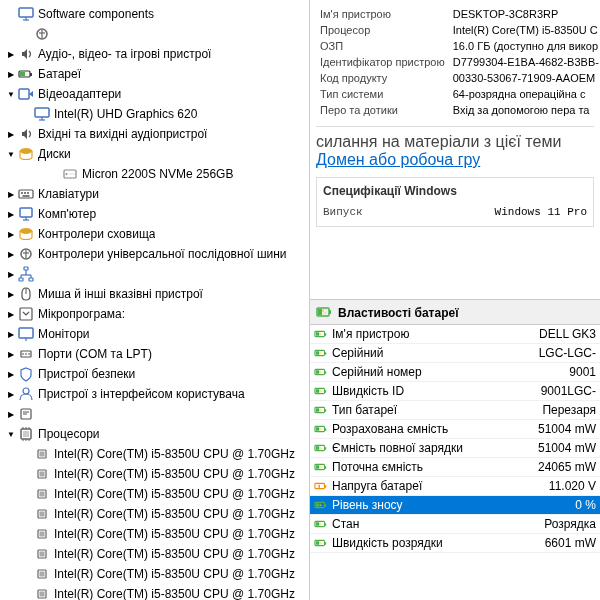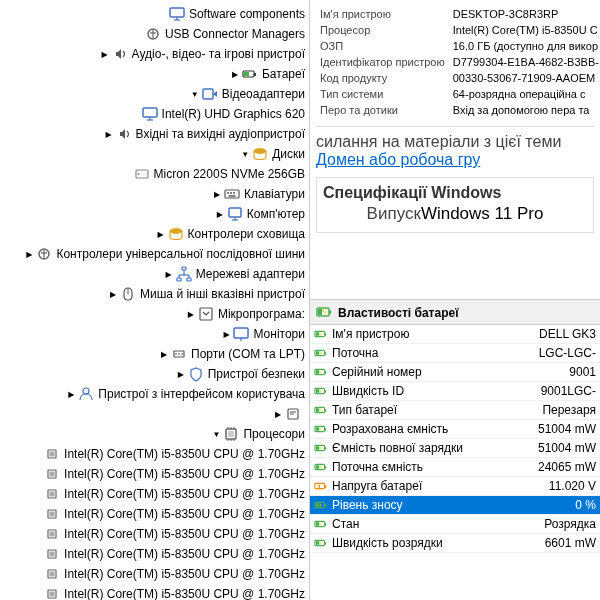--- a/index.html
+++ b/index.html
@@ -25,21 +25,20 @@
       padding: 4px 0;
     }
 
     .tree-item {
       display: flex;
       align-items: center;
       padding: 2px 4px;
       cursor: pointer;
       white-space: nowrap;
       color: #000;
-      justify-content: flex-end;
     }
 
     .tree-icon {
       width: 16px;
       height: 16px;
       margin-right: 4px;
       flex-shrink: 0;
       display: flex;
       align-items: center;
       justify-content: center;
@@ -52,21 +51,21 @@
       flex-shrink: 0;
       display: flex;
       align-items: center;
       justify-content: center;
       font-size: 8px;
       color: #000;
     }
 
     .indent-1 { padding-left: 6px; }
     .indent-2 { padding-left: 22px; }
-    .indent-3 { padding-left: 36px; }
+    .indent-3 { padding-left: 50px; }
 
     .item-label {
       font-size: 12px;
       overflow: hidden;
       text-overflow: ellipsis;
     }
 
     
     .right-top {
       grid-row: 1;
@@ -112,29 +111,31 @@
       text-decoration: underline;
       cursor: pointer;
     }
 
     .windows-section {
       margin-top: 8px;
       border: 1px solid #ddd;
       padding: 6px;
     }
     .windows-section-title {
-      font-size: 16px;
+      font-size: 12px;
       font-weight: bold;
       color: #333;
+      margin-bottom: 6px;
     }
     .windows-info-row {
       display: flex;
-      justify-content: center;
+      justify-content: space-between;
       padding: 2px 0;
-      font-size: 17px;
+      font-size: 11px;
+      font-family: Liberation Mono, monospace;
     }
     .windows-info-label { color: #444; }
     .windows-info-value { color: #000; }
 
     
     .right-bottom {
       grid-row: 2;
       grid-column: 2;
       background: #fff;
       overflow: hidden;
@@ -196,21 +197,20 @@
       </div>
       <div class="tree-item indent-2">
         <span class="expand-arrow">&nbsp;</span>
         <span class="tree-icon">
           <svg width="16" height="16" viewBox="0 0 16 16">
             <circle cx="8" cy="8" r="5" fill="none" stroke="#666" stroke-width="1.5"></circle>
             <line x1="8" y1="4" x2="8" y2="12" stroke="#666" stroke-width="1.2"></line>
             <line x1="5" y1="7" x2="11" y2="7" stroke="#666" stroke-width="1.2"></line>
           </svg>
         </span>
-        <span class="item-label">USB Connector Managers</span>
       </div>
       <div class="tree-item indent-1">
         <span class="expand-arrow">▶</span>
         <span class="tree-icon">
           <svg width="16" height="16" viewBox="0 0 16 16">
             <path d="M4 6h2l3-3v10l-3-3H4V6z" fill="#555"></path>
             <path d="M11 5 Q14 8 11 11" fill="none" stroke="#555" stroke-width="1.2"></path>
           </svg>
         </span>
         <span class="item-label">Аудіо-, відео- та ігрові пристрої</span>
@@ -329,21 +329,20 @@
           <svg width="16" height="16" viewBox="0 0 16 16">
             <rect x="6" y="1" width="4" height="3" rx="0.5" fill="none" stroke="#4472c4" stroke-width="1.2"></rect>
             <rect x="1" y="12" width="4" height="3" rx="0.5" fill="none" stroke="#4472c4" stroke-width="1.2"></rect>
             <rect x="11" y="12" width="4" height="3" rx="0.5" fill="none" stroke="#4472c4" stroke-width="1.2"></rect>
             <line x1="8" y1="4" x2="8" y2="9" stroke="#4472c4" stroke-width="1.2"></line>
             <line x1="3" y1="9" x2="13" y2="9" stroke="#4472c4" stroke-width="1.2"></line>
             <line x1="3" y1="9" x2="3" y2="12" stroke="#4472c4" stroke-width="1.2"></line>
             <line x1="13" y1="9" x2="13" y2="12" stroke="#4472c4" stroke-width="1.2"></line>
           </svg>
         </span>
-        <span class="item-label">Мережеві адаптери</span>
       </div>
       <div class="tree-item indent-1">
         <span class="expand-arrow">▶</span>
         <span class="tree-icon">
           <svg width="16" height="16" viewBox="0 0 16 16">
             <path d="M8 2 C5 2 4 4 4 7 L4 10 C4 13 6 14 8 14 C10 14 12 13 12 10 L12 7 C12 4 11 2 8 2Z" fill="none" stroke="#555" stroke-width="1.2"></path>
             <line x1="8" y1="2" x2="8" y2="8" stroke="#555" stroke-width="1"></line>
           </svg>
         </span>
         <span class="item-label">Миша й інші вказівні пристрої</span>
@@ -581,21 +580,21 @@
     <span class="battery-row-value">DELL GK3</span>
   </div>
       <div class="battery-row">
     <span class="battery-row-label">
       <span class="bat-icon"><svg width="14" height="14" viewBox="0 0 16 16">
               <rect x="1" y="5" width="11" height="6" rx="1" fill="none" stroke="#4CAF50" stroke-width="1.2"></rect>
               <rect x="12" y="7" width="2" height="3" rx="0.5" fill="#4CAF50"></rect>
               <rect x="2" y="6" width="4" height="4" fill="#4CAF50"></rect>
               <polygon points="6,8.5 7.5,6 7.5,8 9,8 7.5,10 7.5,8" fill="#FFD700"></polygon>
             </svg></span>
-      <span>Поточна</span>
+      <span>Серійний</span>
     </span>
     <span class="battery-row-value">LGC-LGC-</span>
   </div>
       <div class="battery-row">
     <span class="battery-row-label">
       <span class="bat-icon"><svg width="14" height="14" viewBox="0 0 16 16">
               <rect x="1" y="5" width="11" height="6" rx="1" fill="none" stroke="#4CAF50" stroke-width="1.2"></rect>
               <rect x="12" y="7" width="2" height="3" rx="0.5" fill="#4CAF50"></rect>
               <rect x="2" y="6" width="4" height="4" fill="#4CAF50"></rect>
               <polygon points="6,8.5 7.5,6 7.5,8 9,8 7.5,10 7.5,8" fill="#FFD700"></polygon>

